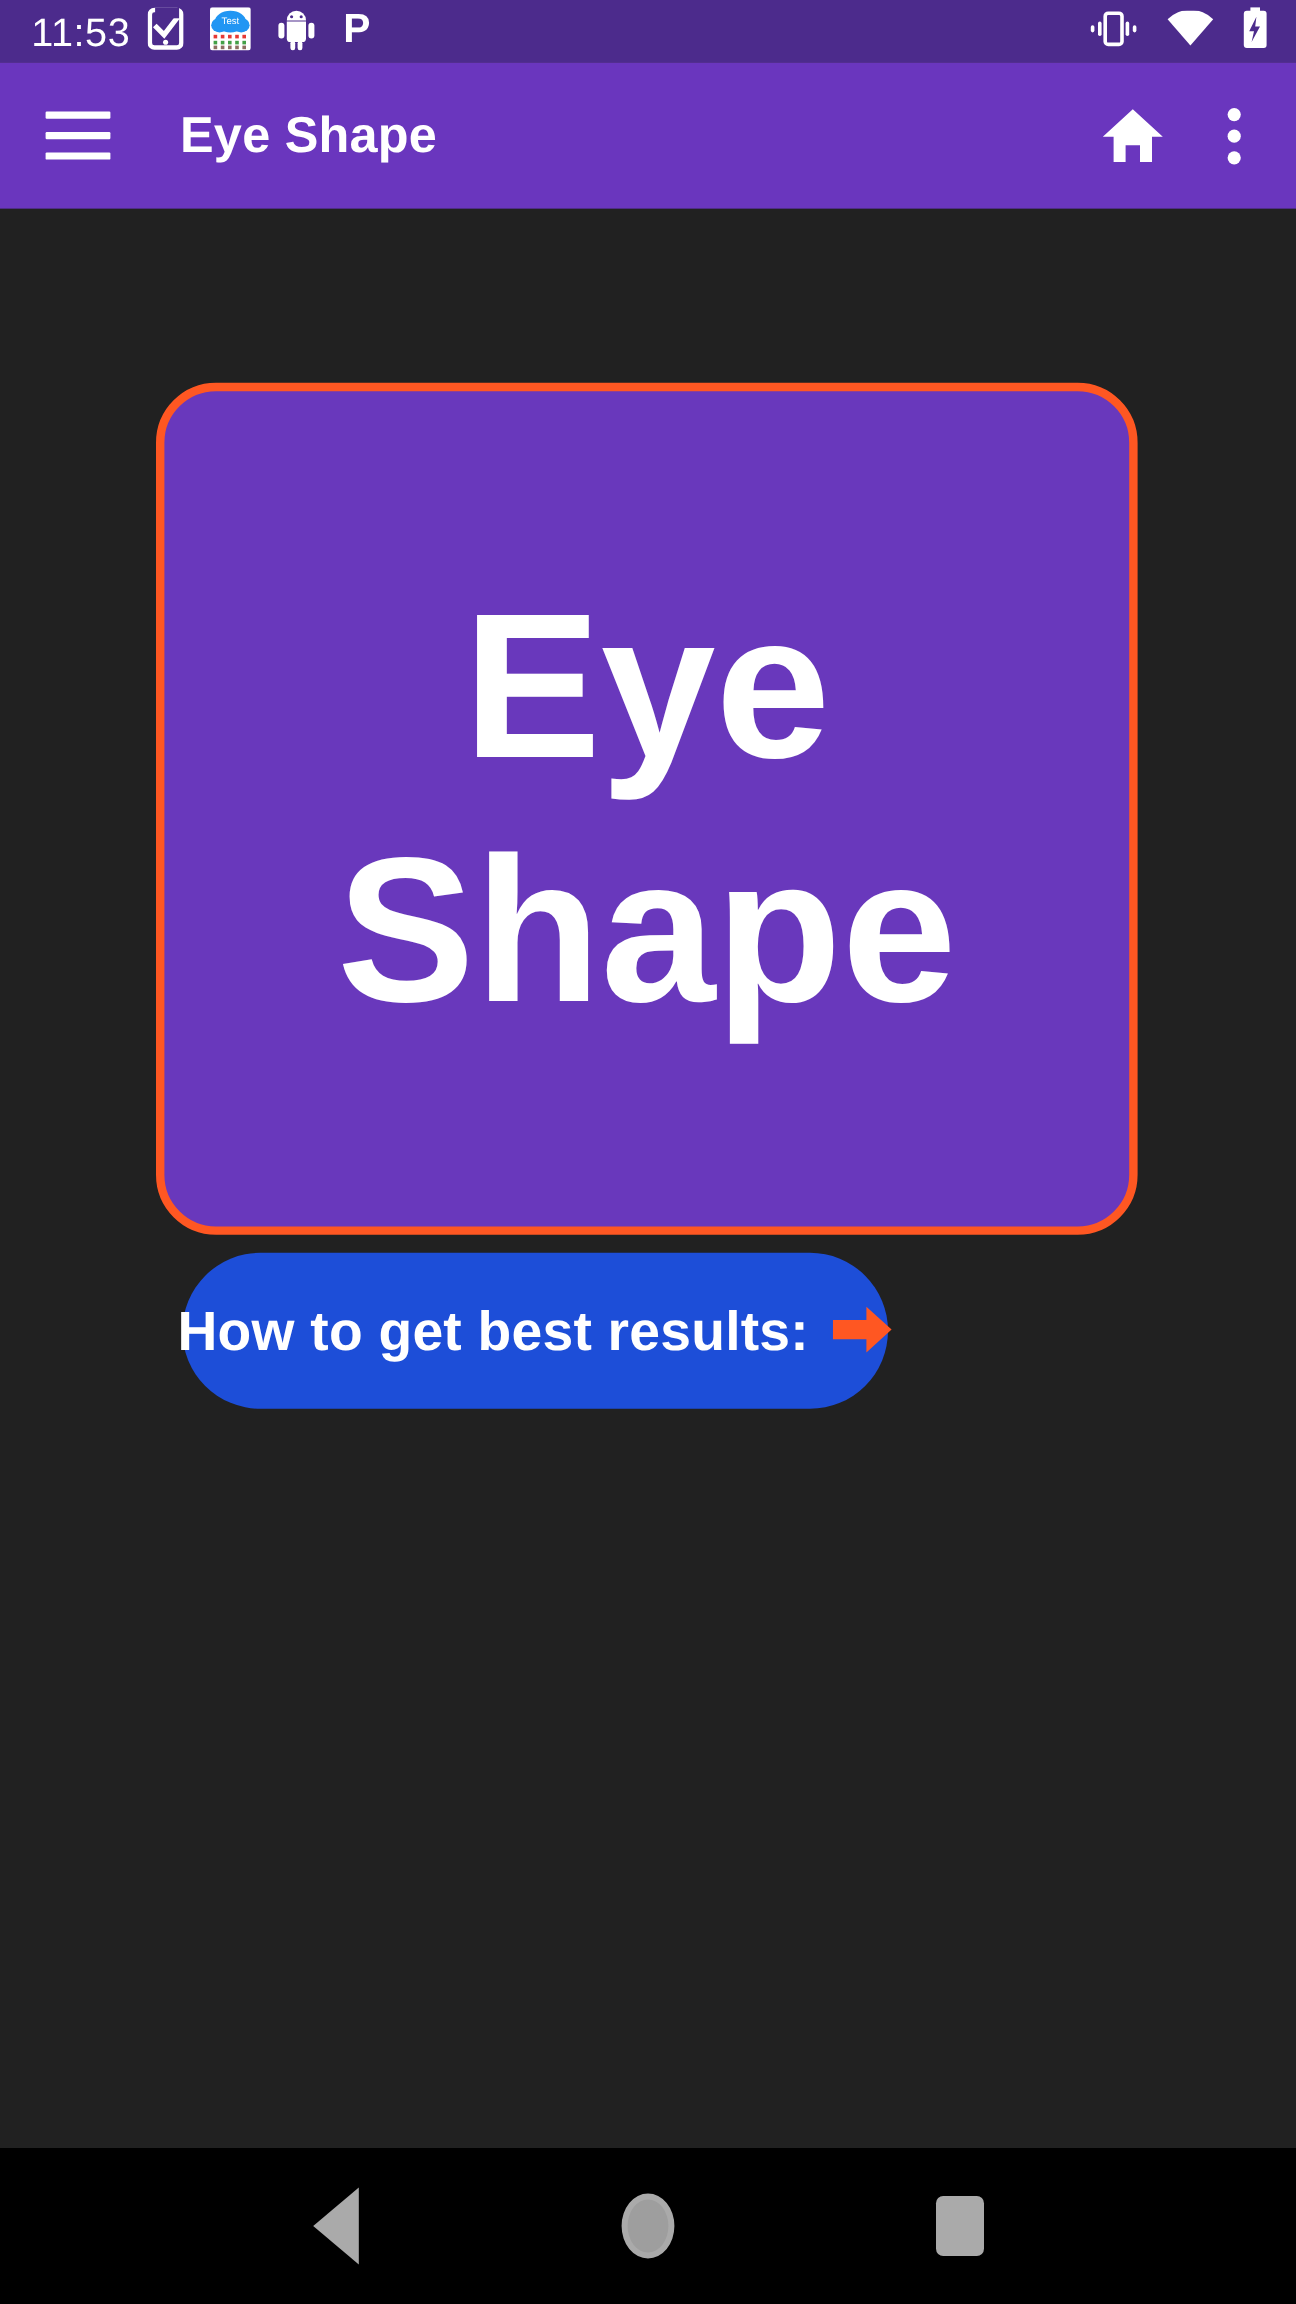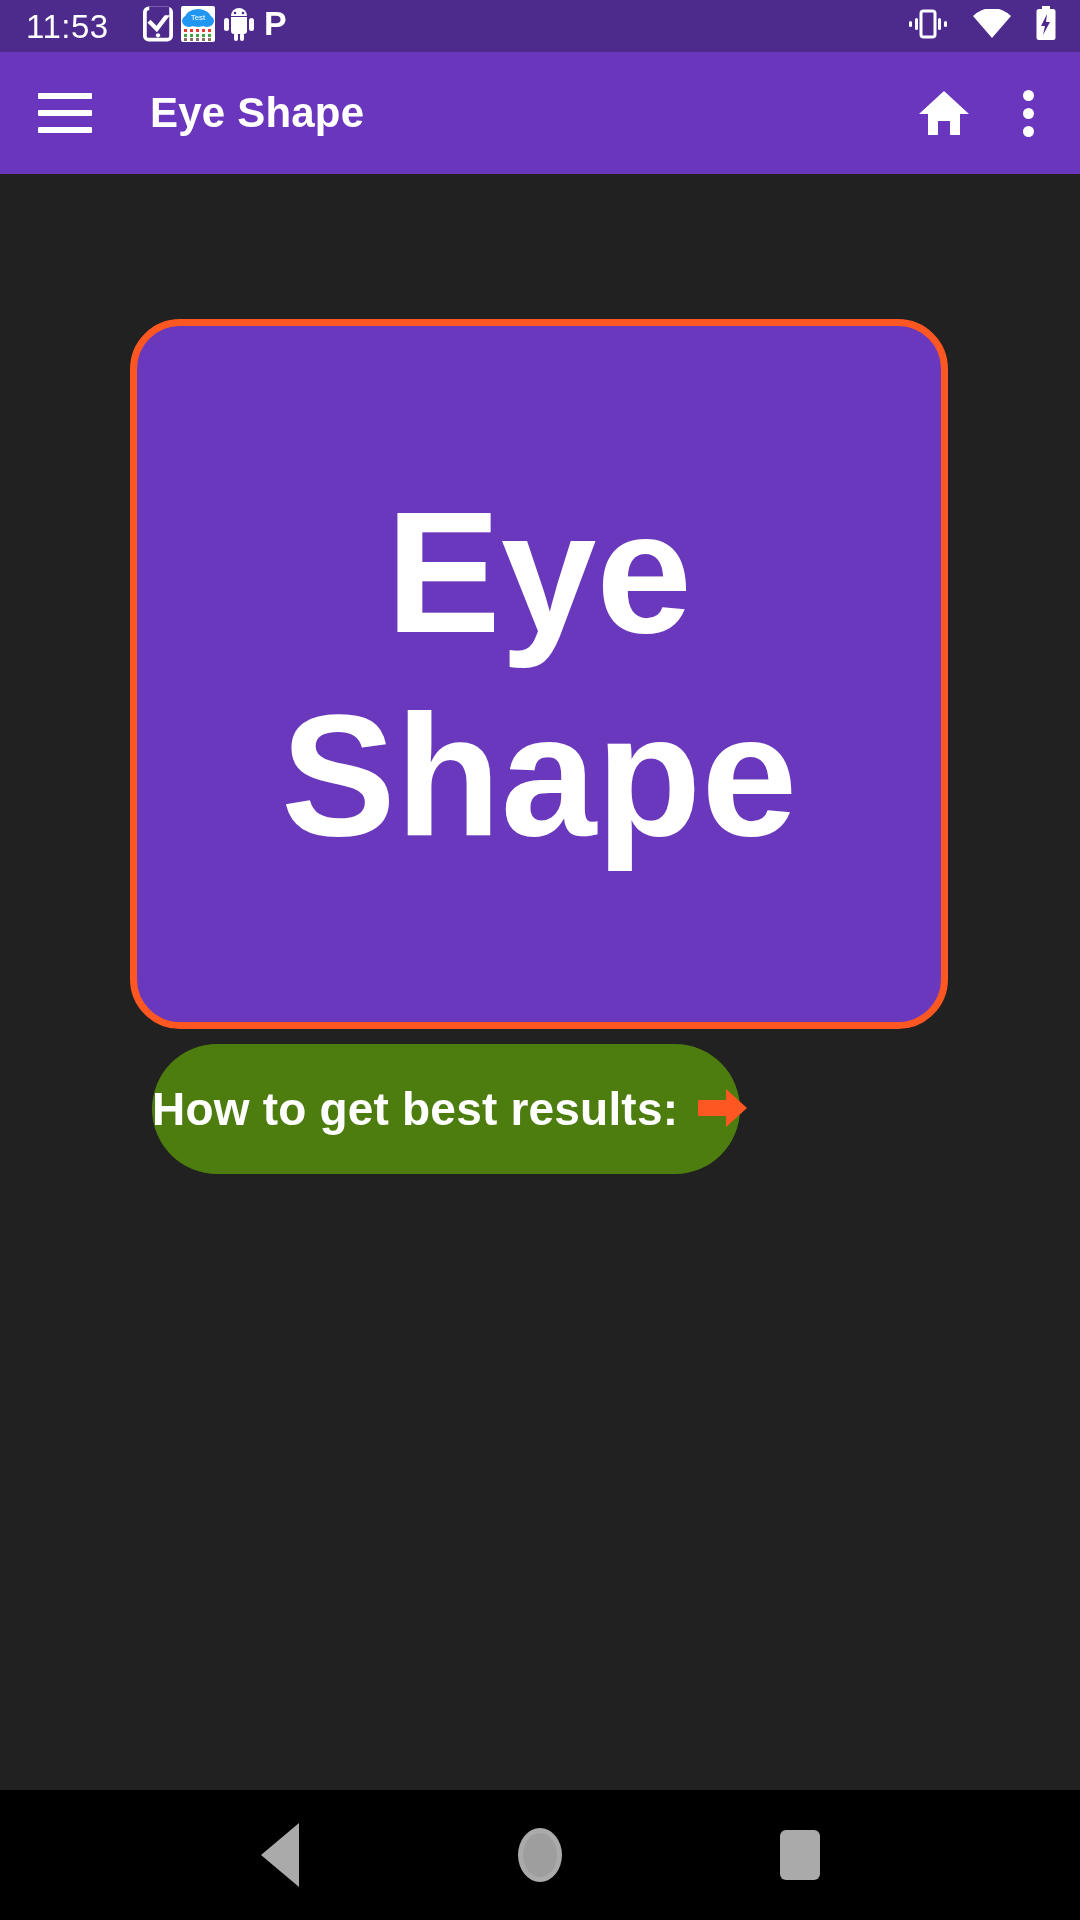--- a/index.html
+++ b/index.html
@@ -23,22 +23,22 @@
     display:flex; align-items:center;
     padding:0 22px 0 26px;
     color:#ffffff;
   }
   .status-time {
     font-size:33px; font-weight:400;
     letter-spacing:0.5px; line-height:1;
     color:#ffffff;
   }
   .status-notif {
-    display:flex; align-items:center; gap:8px;
-    margin-left:34px;
+    display:flex; align-items:flex-end; gap:22px;
+    margin-left:14px;
   }
   .status-right {
     margin-left:auto;
     display:flex; align-items:center; gap:22px;
   }
   .sicon { display:block; }
 
   
   .app-bar {
     height:122px; flex:0 0 122px;
@@ -100,23 +100,23 @@
     color:#ffffff;
     line-height:1.18;
     padding:0 36px;
     word-break:break-word;
   }
 
   .results-btn {
     position:absolute;
     left:152px; top:870px;
     width:588px; height:130px;
-    background:#4d7c0f;
+    background:#1d4ed8;
     border:none; border-radius:65px;
-    display:flex; align-items:center; justify-content:space-between;
+    display:flex; align-items:center; justify-content:center;
     gap:20px;
     cursor:pointer;
   }
   .results-btn .label {
     font-size:46px; font-weight:bold; color:#ffffff;
     letter-spacing:0.2px; white-space:nowrap;
   }
 
   .picture-btn {
     position:absolute;

